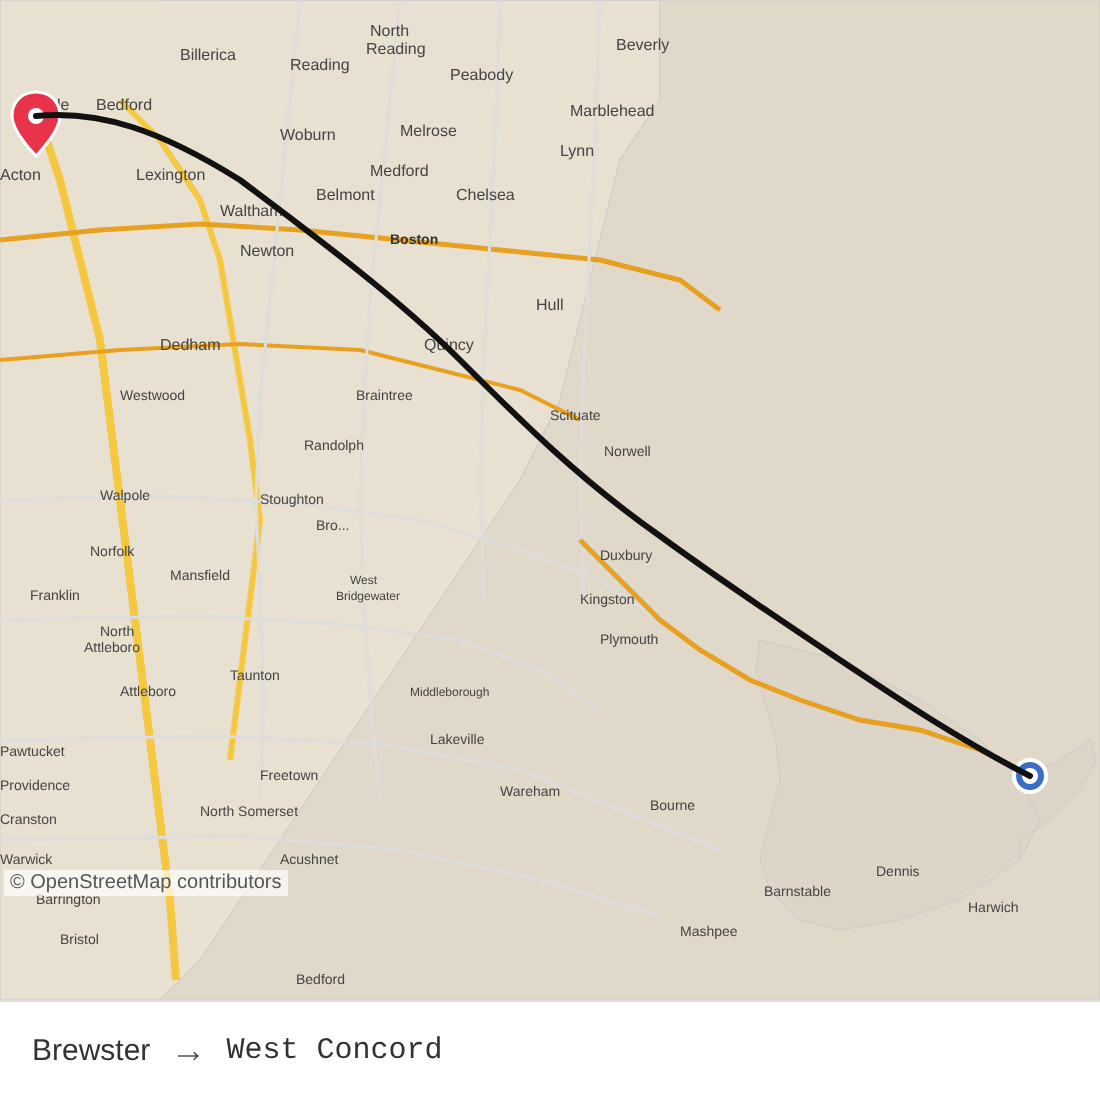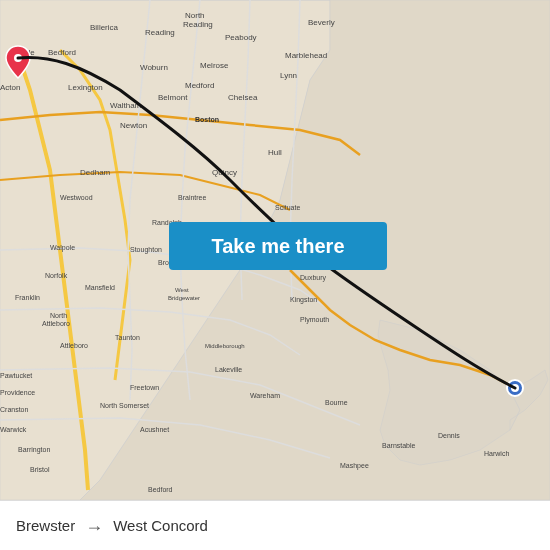--- a/index.html
+++ b/index.html
@@ -69,20 +69,21 @@
     }
 
     #arrow-icon {
       font-size: 18px;
       color: #555;
     }
 
     #dest-label {
       font-size: 15px;
       color: #333;
+      font-family: Liberation Mono, monospace;
     }
 
     #moovit-logo {
       display: flex;
       align-items: center;
       gap: 4px;
     }
 
     #moovit-pin {
       width: 22px;
@@ -265,23 +266,23 @@
 
     <g transform="translate(18, 58)">
       <path d="M 0,-12 C -7,-12 -12,-7 -12,0 C -12,8 0,20 0,20 C 0,20 12,8 12,0 C 12,-7 7,-12 0,-12 Z" fill="#e8334a" stroke="white" stroke-width="1.5"></path>
       <circle cx="0" cy="0" r="4" fill="white"></circle>
     </g>
 
     <path d="M 515,388 C 480,370 450,350 420,330 C 390,310 360,290 330,268 C 290,240 260,210 230,180 C 200,150 160,120 120,90 C 80,65 50,55 18,58" stroke="#111" stroke-width="3" fill="none" stroke-linecap="round"></path>
   </svg>
 
   
-  <button id="take-me-there-btn">Take me there</button>
 
   
+  <div id="attribution">© OpenStreetMap contributors</div>
 </div>
 
 <div id="bottom-bar">
   <div id="route-info">
     <span id="origin-label">Brewster</span>
     <span id="arrow-icon">→</span>
     <span id="dest-label">West Concord</span>
   </div>
 </div>
 

